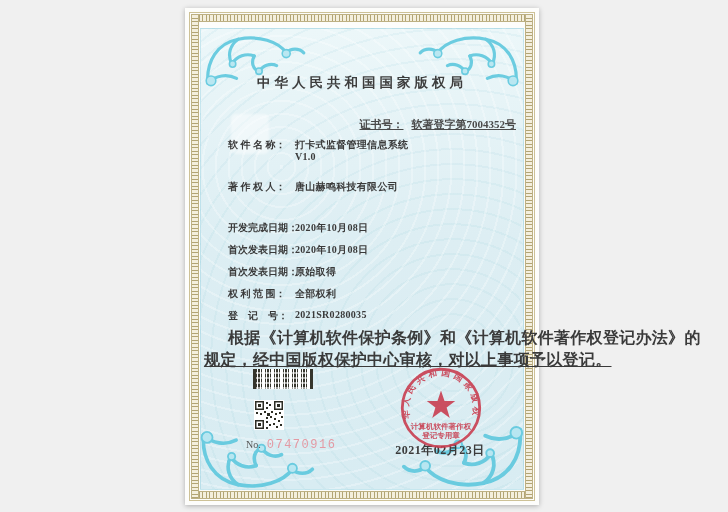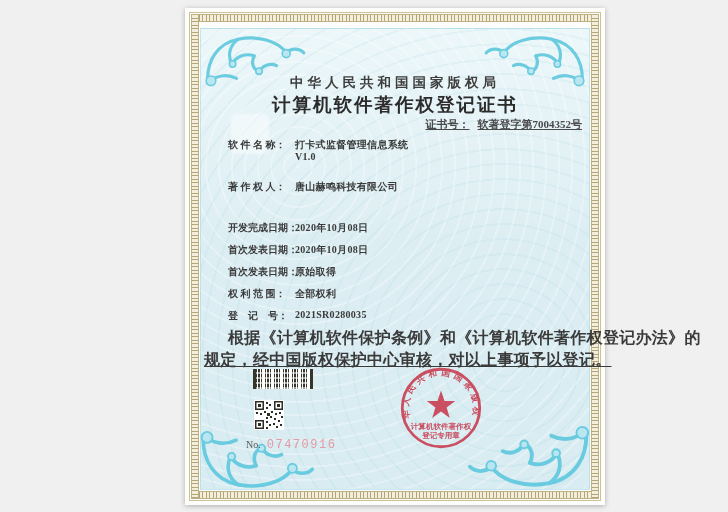--- a/index.html
+++ b/index.html
@@ -4,21 +4,21 @@
 <style>
   :root{
     --page-bg:#f0f0f0; --paper:#fdfdfb; --blue-bg:#ddeef2; --gold:#b6a97b;
     --flourish:#5ec8de; --flourish-fill:#b5e6f1; --text-dark:#3a3a3a;
     --stamp-red:#c83a4d; --serial-pink:#e39aa4; --ink:#2b2b2b;
   }
   *{margin:0;padding:0;box-sizing:border-box;}
   html,body{width:728px;height:512px;overflow:hidden;}
   body{background:var(--page-bg);font-family:"Liberation Serif","DejaVu Serif",serif;position:relative;}
 
-  .paper{position:absolute;left:185px;top:8px;width:420px;height:497px;
+  .paper{position:absolute;left:185px;top:8px;width:354px;height:497px;
     background:var(--paper);box-shadow:0 1px 5px rgba(0,0,0,.28);}
 
   
   .frame-outline{position:absolute;inset:4px;border:1px solid #cdc196;pointer-events:none;}
   .gf{position:absolute;background-color:#f4efdd;border:1px solid #bdb083;}
   .gf.h{left:6px;right:6px;height:8px;
     background-image:repeating-linear-gradient(90deg,#b2a474 0 1px,transparent 1px 3px,#b2a474 3px 4px,transparent 4px 7px);}
   .gf.v{top:6px;bottom:6px;width:8px;
     background-image:repeating-linear-gradient(0deg,#b2a474 0 1px,transparent 1px 3px,#b2a474 3px 4px,transparent 4px 7px);}
   .gf.t{top:6px;} .gf.b{bottom:6px;} .gf.l{left:6px;} .gf.r{right:6px;}
@@ -113,21 +113,20 @@
   <svg class="flourish fl-bl">
       <use href="#flourish-sym"></use>
     </svg>
   <svg class="flourish fl-br">
       <use href="#flourish-sym"></use>
     </svg>
 
   <div class="watermark-square"></div>
 
   <div class="authority">中华人民共和国国家版权局</div>
-  <div class="cert-title">计算机软件著作权登记证书</div>
 
   <div class="certno">
     <span class="lbl">证书号：</span><span>软著登字第7004352号</span>
   </div>
 
   <div class="row" style="top:130px">
     <span class="lbl">软 件 名 称：</span>
     <span class="val">打卡式监督管理信息系统</span>
   </div>
   <div class="row" style="top:143px">
@@ -200,20 +199,21 @@
       <rect x="22" y="26" width="2" height="2"></rect>
         <rect x="26" y="24" width="2" height="2"></rect>
         <rect x="12" y="27" width="2" height="2"></rect>
     </g>
   </svg>
 
   <div class="serial">
     <span class="no">No.</span><span class="num">07470916</span>
   </div>
 
+  <div class="issue-date">2021年02月23日</div>
 
   <svg class="stamp" viewBox="0 0 100 100">
     <defs>
         <path id="ring-arc" d="M 15.2,62.7 A 37,37 0 1 1 84.8,62.7" fill="none"></path>
       </defs>
     <circle cx="50" cy="50" r="44" fill="none" stroke="#c83a4d" stroke-width="3.2"></circle>
     <text font-size="10" font-weight="bold" fill="#c83a4d" letter-spacing="4">
       <textPath href="#ring-arc" startOffset="50%" text-anchor="middle">中华人民共和国国家版权局</textPath>
     </text>
     <polygon fill="#c83a4d" points="50,30 54,42 66.2,42.1 56.4,49.4 60,61.5 50,54 40,61.5 43.6,49.4 33.8,42.1 46,42"></polygon>

